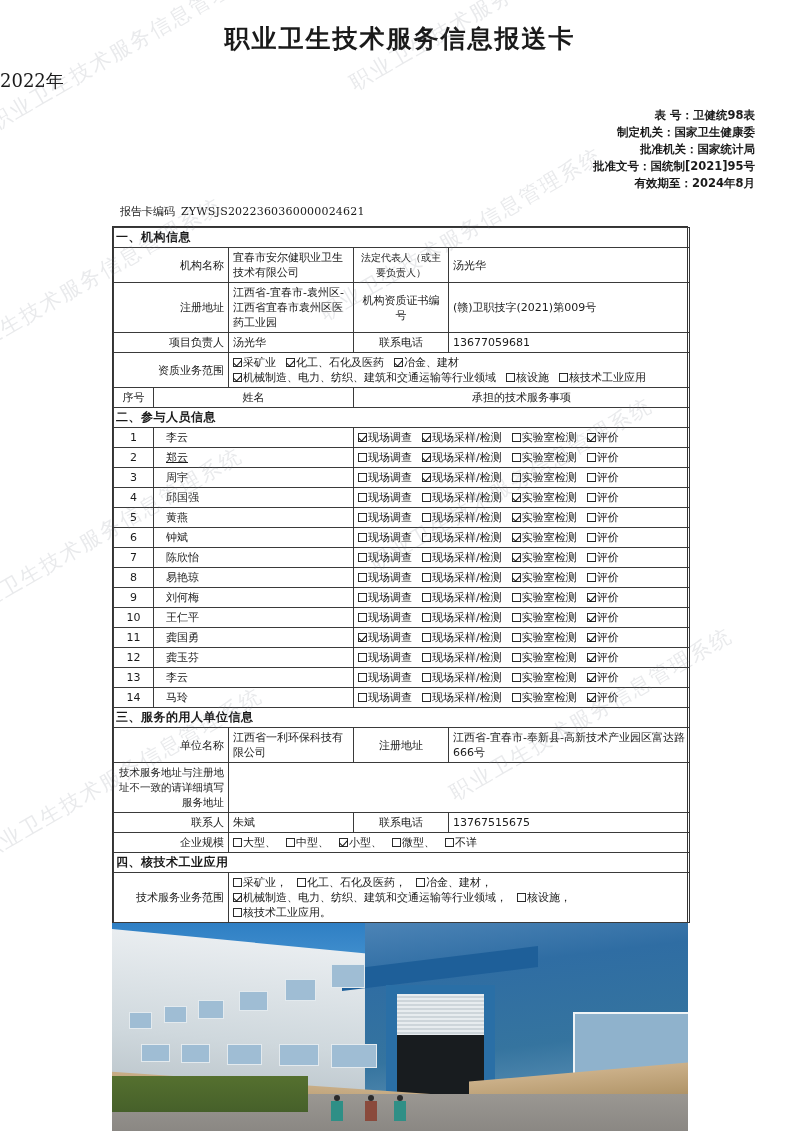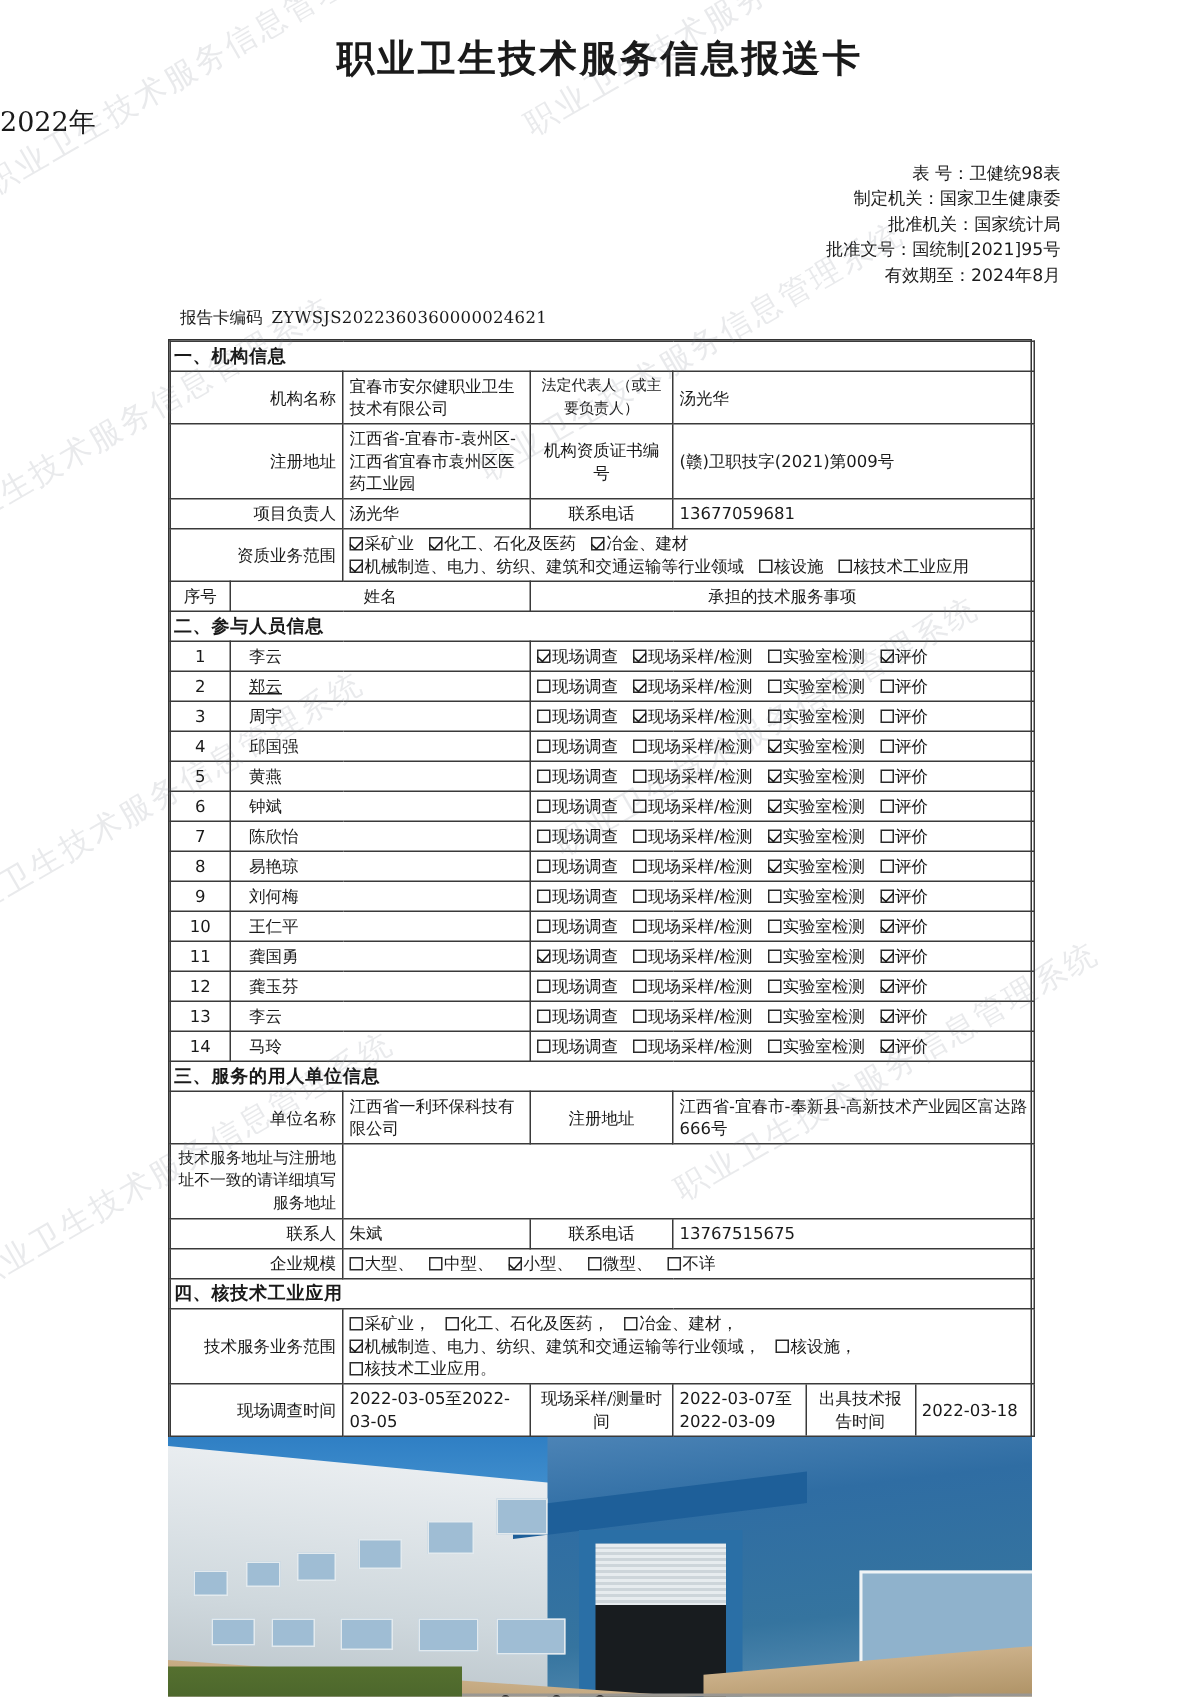--- a/index.html
+++ b/index.html
@@ -49,27 +49,28 @@
     font-family: "DejaVu Serif", "Liberation Serif", serif;
   }
   .doc-year {
     text-align: left;
     font-size: 18px;
     margin-top: 14px;
     font-family: "DejaVu Serif", serif;
   }
   .meta-block {
     margin-top: 14px;
-    padding-right: 93px;
+    padding-right: 45px;
     display: flex;
     flex-direction: column;
     align-items: flex-end;
     font-size: 11.5px;
     line-height: 17px;
     font-family: "DejaVu Sans", sans-serif;
+    font-weight: bold;
   }
   .meta-row { white-space: nowrap; }
   .meta-row .mk { display: inline-block; }
   .meta-row .mv { display: inline-block; }
 
   .code-line {
     margin-top: 12px;
     padding-left: 120px;
     font-size: 11px;
     white-space: nowrap;
@@ -404,41 +405,20 @@
         <td class="lbl" colspan="2">企业规模</td>
         <td class="lft svc-cell" colspan="3"><span class="opt"><span class="cb"></span><span>大型、</span></span><span class="opt"><span class="cb"></span><span>中型、</span></span><span class="opt"><span class="cb on"></span><span>小型、</span></span><span class="opt"><span class="cb"></span><span>微型、</span></span><span class="opt"><span class="cb"></span><span>不详</span></span></td>
       </tr>
 
       <tr>
         <td class="sect" colspan="5">四、核技术工业应用</td>
       </tr>
       <tr style="height:34px;">
         <td class="lbl" colspan="2">技术服务业务范围</td>
         <td class="lft svc-cell" colspan="3"><span class="opt"><span class="cb"></span><span>采矿业，</span></span><span class="opt"><span class="cb"></span><span>化工、石化及医药，</span></span><span class="opt"><span class="cb"></span><span>冶金、建材，</span></span><span class="opt"><span class="cb on"></span><span>机械制造、电力、纺织、建筑和交通运输等行业领域，</span></span><span class="opt"><span class="cb"></span><span>核设施，</span></span><span class="opt"><span class="cb"></span><span>核技术工业应用。</span></span></td>
-      </tr>
-      <tr style="height:32px;">
-        <td class="lbl" colspan="2">现场调查时间</td>
-        <td class="val" style="width:80px;">2022-03-05至2022-03-05</td>
-        <td class="ctr">现场采样/测量时间</td>
-        <td style="padding:0;">
-          <table class="frm" style="border:none;width:100%;">
-            <colgroup>
-                  <col style="width:88px">
-                  <col style="width:73px">
-                  <col style="width:80px">
-                </colgroup>
-            <tbody>
-                  <tr>
-              <td class="val" style="border:none;border-right:1px solid #3a3a3a;">2022-03-07至2022-03-09</td>
-              <td class="ctr" style="border:none;border-right:1px solid #3a3a3a;">出具技术报告时间</td>
-              <td class="val" style="border:none;">2022-03-18</td>
-            </tr>
-          </tbody>
-              </table>
-        </td>
       </tr>
     </tbody>
       </table>
   </div>
 
   <div class="photo-box">
     <div class="sky"></div>
     <div class="bldg-left"></div>
     <div class="bldg-right"></div>
     <div class="roof-band"></div>

